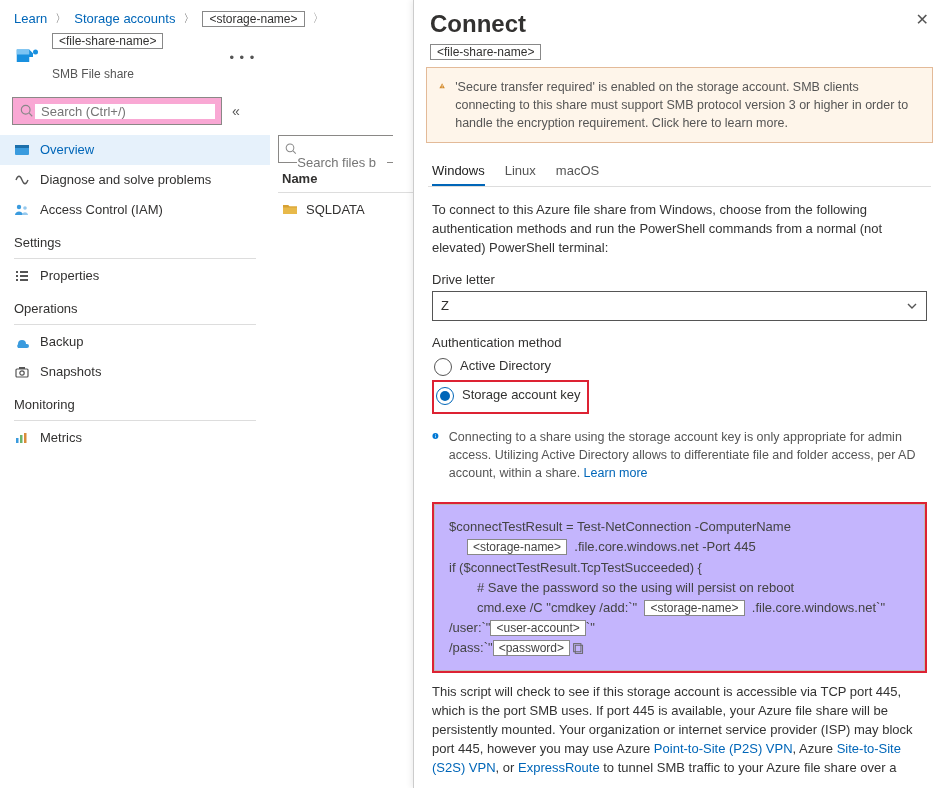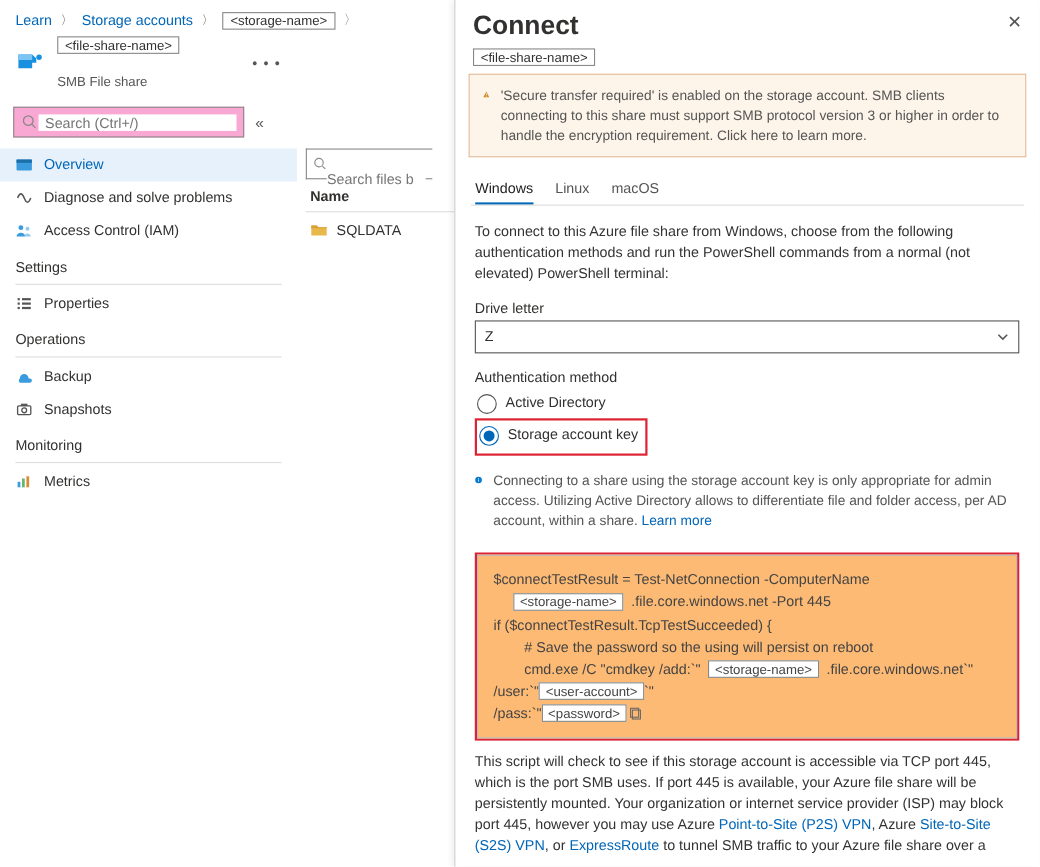--- a/index.html
+++ b/index.html
@@ -58,21 +58,21 @@
   .dropdown { border:1px solid #555; height:30px; display:flex; align-items:center; padding:0 8px; justify-content:space-between; cursor:pointer;}
   .radio-row { display:flex; gap:8px; padding:4px 2px; cursor:pointer;}
   .radio-row .circle { width:18px; height:18px; border:1px solid #555; border-radius:50%; display:flex; align-items:center; justify-content:center;}
   .radio-row.checked .circle { border-color:#0066b8;}
   .radio-row.checked .dot { width:10px; height:10px; background:#0066b8; border-radius:50%;}
   .storage-highlight { border:2px solid #d23; padding:1px 4px 3px 0; display:inline-flex;}
   .info-row { display:flex; gap:10px; margin-top:14px;}
   .info-row .txt { font-size:12.5px; color:#555; line-height:1.45;}
   .info-row a { color:#0066b8; text-decoration:none;}
   .script-box { border:2px solid #d23; margin-top:20px;}
-  .script-inner { border:1px solid #bbb; background:#fdba74; padding:12px 14px; font-size:13px; line-height:1.55; color:#444; font-family:"Segoe UI", Arial, sans-serif;}
+  .script-inner { border:1px solid #bbb; background:#c4b5fd; padding:12px 14px; font-size:13px; line-height:1.55; color:#444; font-family:"Segoe UI", Arial, sans-serif;}
   .script-inner .ph { border:1px solid #888; padding:0 5px; font-size:12px; background:#fff;}
   .script-desc { font-size:13px; line-height:1.55; color:#333; margin-top:10px;}
   .script-desc a { color:#0066b8; text-decoration:none;}
   svg { display:block; }
 </style>
 </head>
 <body>
 
 <div class="breadcrumb">
   <a>Learn</a>

